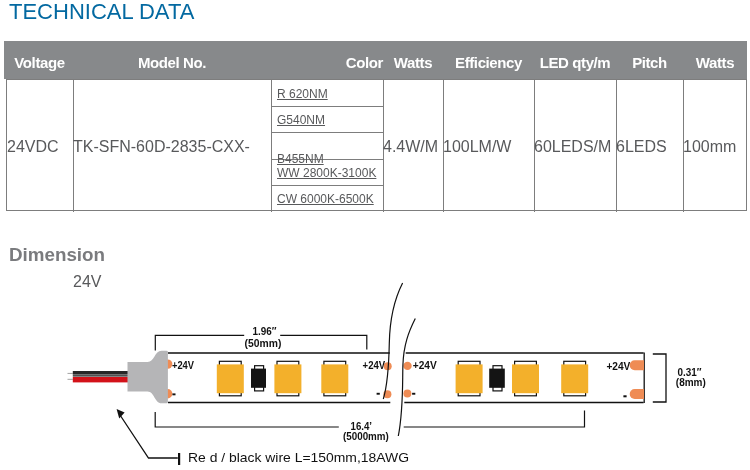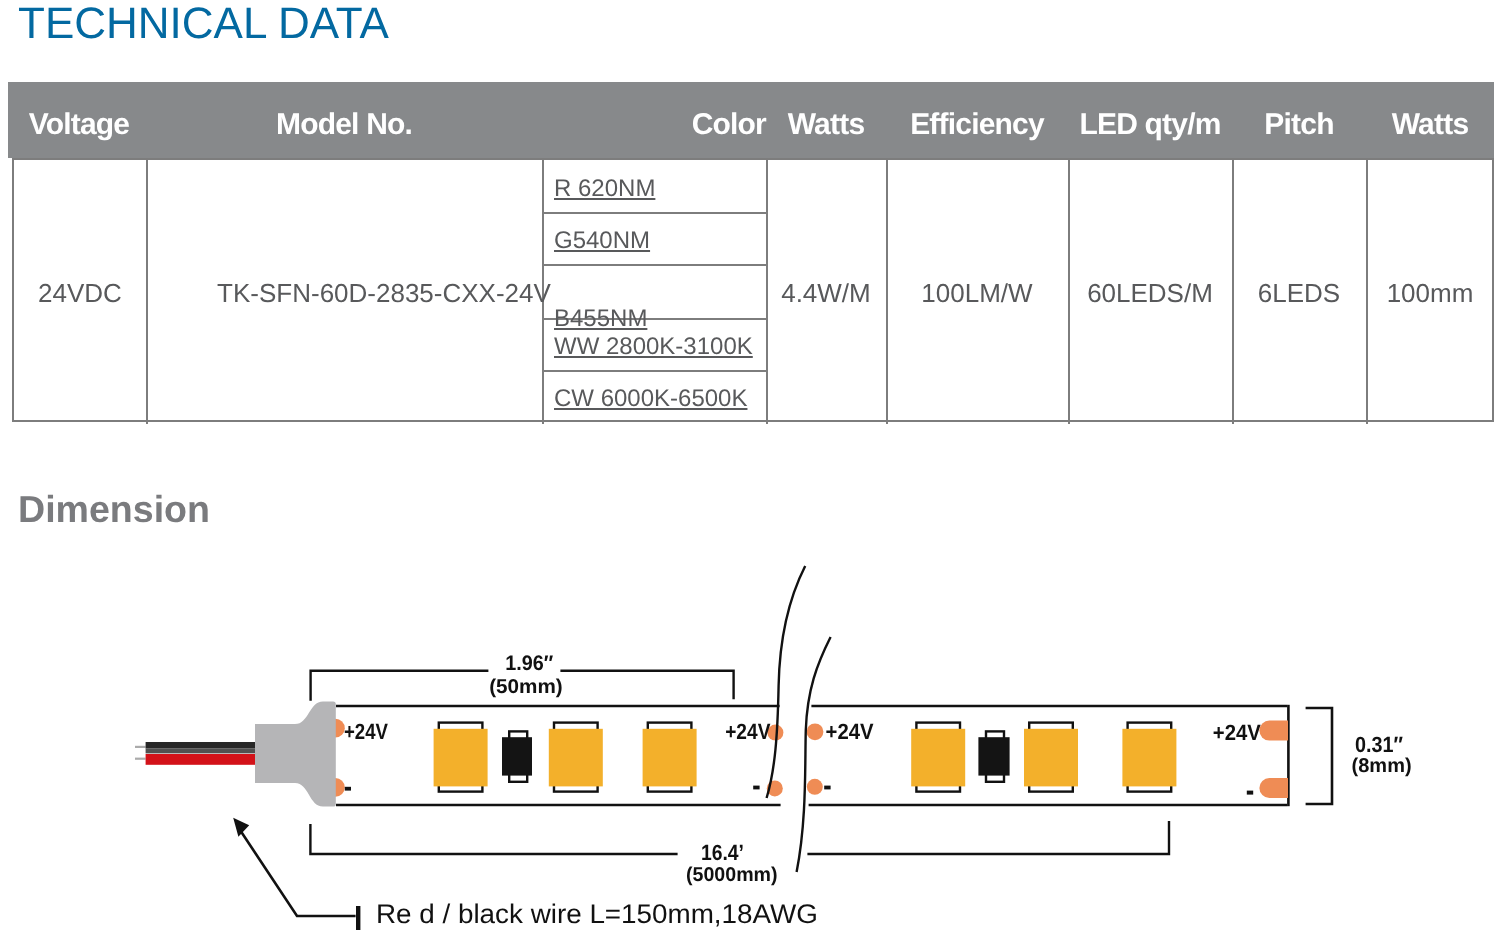--- a/index.html
+++ b/index.html
@@ -1,21 +1,21 @@
 <!DOCTYPE html>
 <html><head>
 <meta charset="utf-8">
 <style>
   html,body{margin:0;padding:0;background:#ffffff;}
   body{width:750px;height:470px;position:relative;font-family:"Liberation Sans", sans-serif;overflow:hidden;}
   .abs{position:absolute;}
   .hdrtxt{position:absolute;top:0;height:38px;line-height:43px;text-align:center;color:#ffffff;font-size:15px;font-weight:bold;letter-spacing:-0.4px;}
   .vline{position:absolute;top:0;width:1px;height:132px;background:#7d7d7d;}
   .ctext{position:absolute;left:270px;height:26.4px;line-height:28.6px;font-size:12px;color:#58595b;text-decoration:underline;}
-  .ccell{position:absolute;top:0;height:132px;line-height:134.4px;text-align:center;font-size:13px;color:#58595b;}
+  .ccell{position:absolute;top:0;height:132px;line-height:134.4px;text-align:left;font-size:16px;color:#58595b;}
 </style>
 </head>
 <body>
 
 <div class="abs" style="left:9px;top:-1.2px;font-size:22px;font-weight:normal;color:#0369a1;">TECHNICAL DATA</div>
 
 <div class="abs" style="left:6px;top:41px;width:741px;height:150px;">
 
   <div class="abs" style="left:-2px;top:0;width:743.2px;height:38.4px;background:#87898b;">
 
@@ -48,21 +48,21 @@
     <div class="abs" style="left:264px;top:26px;width:113px;height:1px;background:#7d7d7d;"></div>
 
     <div class="abs" style="left:264px;top:52px;width:113px;height:1px;background:#7d7d7d;"></div>
 
     <div class="abs" style="left:264px;top:79px;width:113px;height:1px;background:#7d7d7d;"></div>
 
     <div class="abs" style="left:264px;top:105px;width:113px;height:1px;background:#7d7d7d;"></div>
 
     <div class="ccell" style="left:0;width:66px;">24VDC</div>
 
-    <div class="ccell" style="left:66px;width:198px;padding-left:20px;">TK-SFN-60D-2835-CXX-24V</div>
+    <div class="ccell" style="left:66px;width:198px;">TK-SFN-60D-2835-CXX-24V</div>
 
     <div class="ctext" style="top:0px;">R 620NM</div>
 
     <div class="ctext" style="top:26px;">G540NM</div>
 
     <div class="ctext" style="top:53px;margin-top:12px;">B455NM</div>
 
     <div class="ctext" style="top:79px;">WW 2800K-3100K</div>
 
     <div class="ctext" style="top:105px;">CW 6000K-6500K</div>

